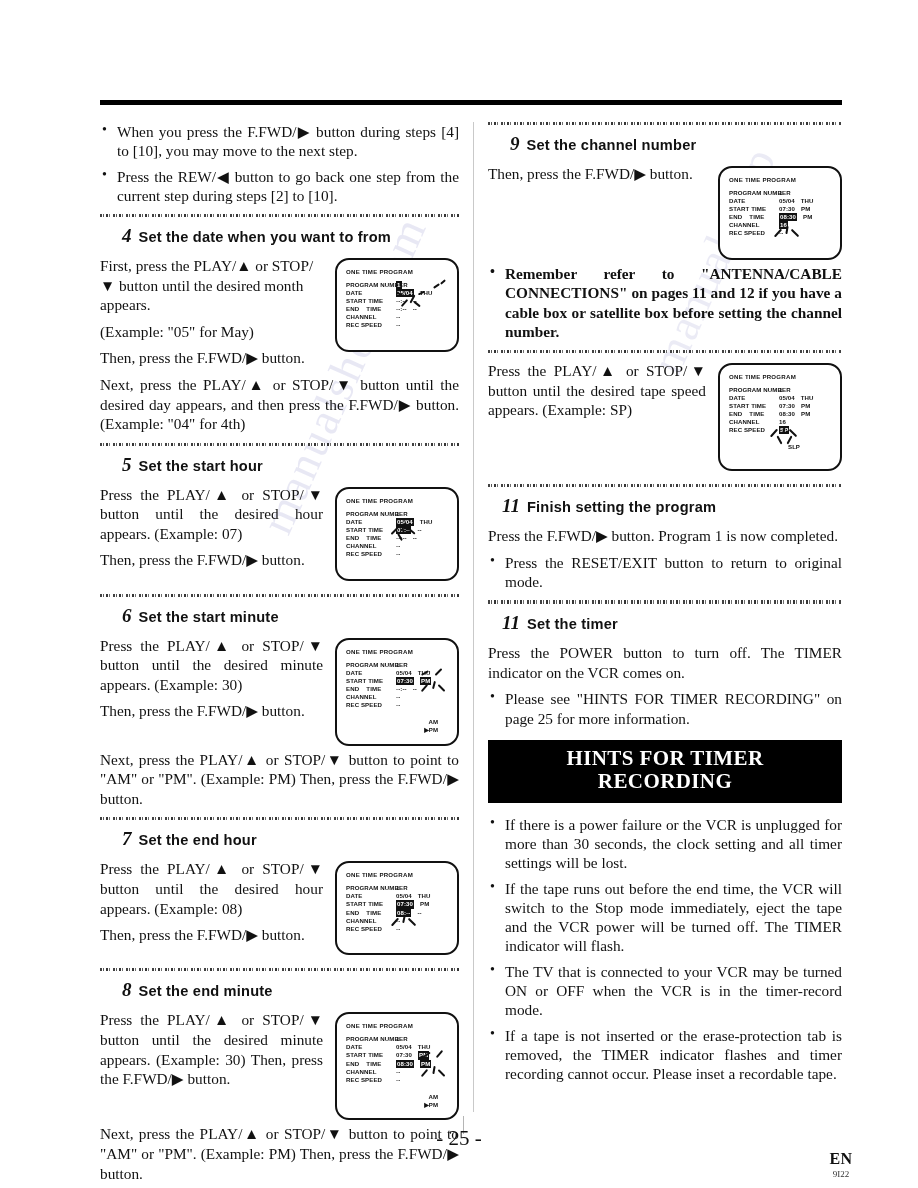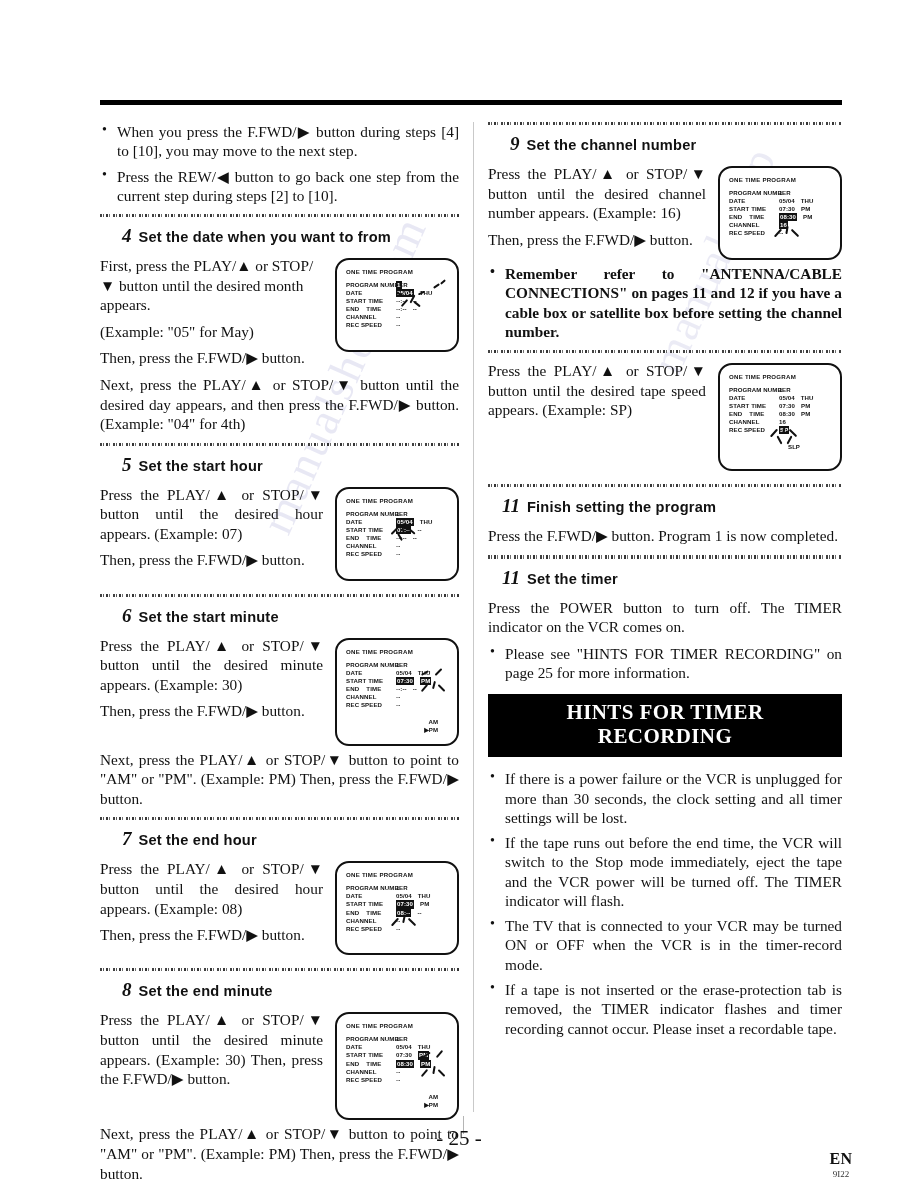--- a/index.html
+++ b/index.html
@@ -536,21 +536,20 @@
                 <span class="blink" style="left:44px;top:-6px;width:30px;height:18px;">
                   <i style="left:0px;top:9px;width:10px;height:2px;transform:rotate(-48deg);"></i>
                   <i style="left:10px;top:6px;width:8px;height:2px;transform:rotate(-80deg);"></i>
                   <i style="left:17px;top:9px;width:10px;height:2px;transform:rotate(45deg);"></i>
                 </span>
               </div>
             </div>
           </div>
         </div>
 
-        <p class="body">Press the PLAY/▲ or STOP/▼ button until the desired channel number appears. (Example: 16)</p>
         <p class="body nojust">Then, press the F.FWD/▶ button.</p>
         <div class="clear"></div>
       </div>
 
       <ul class="bullets bold">
         <li>Remember refer to "ANTENNA/CABLE CONNECTIONS" on pages 11 and 12 if you have a cable box or satellite box before setting the channel number.</li>
       </ul>
 
       <div class="sep"></div>
 
@@ -603,20 +602,21 @@
       </div>
 
       <div class="sep"></div>
 
       <div class="step" style="padding-left:14px;">
         <span class="step-num">11</span>
         <span class="step-title">Finish setting the program</span>
       </div>
       <p class="body">Press the F.FWD/▶ button. Program 1 is now completed.</p>
       <ul class="bullets">
+        <li>Press the RESET/EXIT button to return to original mode.</li>
       </ul>
 
       <div class="sep thick"></div>
 
       <div class="step" style="padding-left:14px;">
         <span class="step-num">11</span>
         <span class="step-title">Set the timer</span>
       </div>
       <p class="body">Press the POWER button to turn off. The TIMER indicator on the VCR comes on.</p>
       <ul class="bullets">

